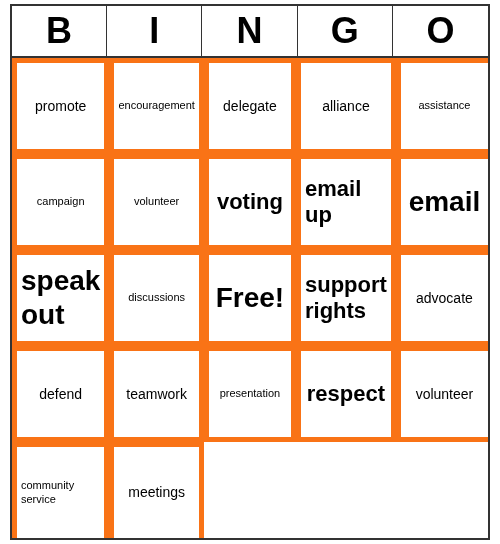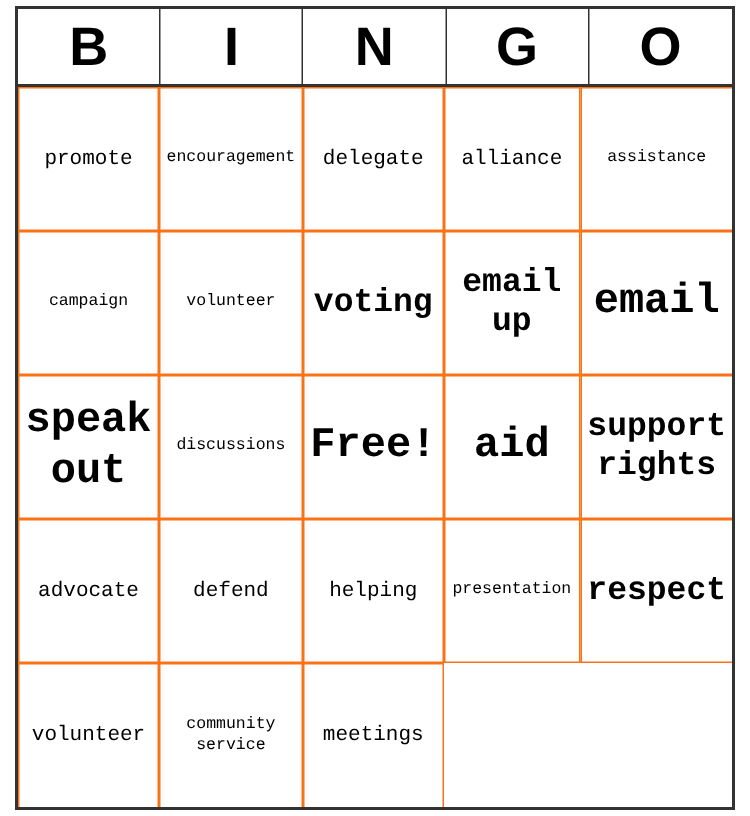--- a/index.html
+++ b/index.html
@@ -41,29 +41,28 @@
       border-right: none;
     }
 
     .bingo-grid {
       display: grid;
       grid-template-columns: repeat(5, 1fr);
       grid-template-rows: repeat(5, 1fr);
     }
 
     .bingo-cell {
-      border: 1px solid #f97316;
+      border: 5px solid #f97316;
       display: flex;
       align-items: center;
       justify-content: center;
-      text-align: center;
+      text-align: left;
       min-height: 96px;
       padding: 4px;
       position: relative;
-      font-family: Liberation Mono, monospace;
     }
 
     .bingo-cell:nth-child(5n) {
       border-right: none;
     }
 
     .bingo-cell:nth-child(n+21) {
       border-bottom: none;
     }
 
@@ -134,33 +133,30 @@
       <div class="bingo-cell">
         <span class="cell-text text-xlarge">speak out</span>
       </div>
       <div class="bingo-cell">
         <span class="cell-text text-small">discussions</span>
       </div>
       <div class="bingo-cell">
         <span class="cell-text text-xlarge">Free!</span>
       </div>
       <div class="bingo-cell">
-        <span class="cell-text text-xlarge">aid</span>
-      </div>
-      <div class="bingo-cell">
         <span class="cell-text text-large">support rights</span>
       </div>
       <div class="bingo-cell">
         <span class="cell-text text-medium">advocate</span>
       </div>
       <div class="bingo-cell">
         <span class="cell-text text-medium">defend</span>
       </div>
       <div class="bingo-cell">
-        <span class="cell-text text-medium">helping</span>
+        <span class="cell-text text-medium">teamwork</span>
       </div>
       <div class="bingo-cell">
         <span class="cell-text text-small">presentation</span>
       </div>
       <div class="bingo-cell">
         <span class="cell-text text-large">respect</span>
       </div>
       <div class="bingo-cell">
         <span class="cell-text text-medium">volunteer</span>
       </div>

